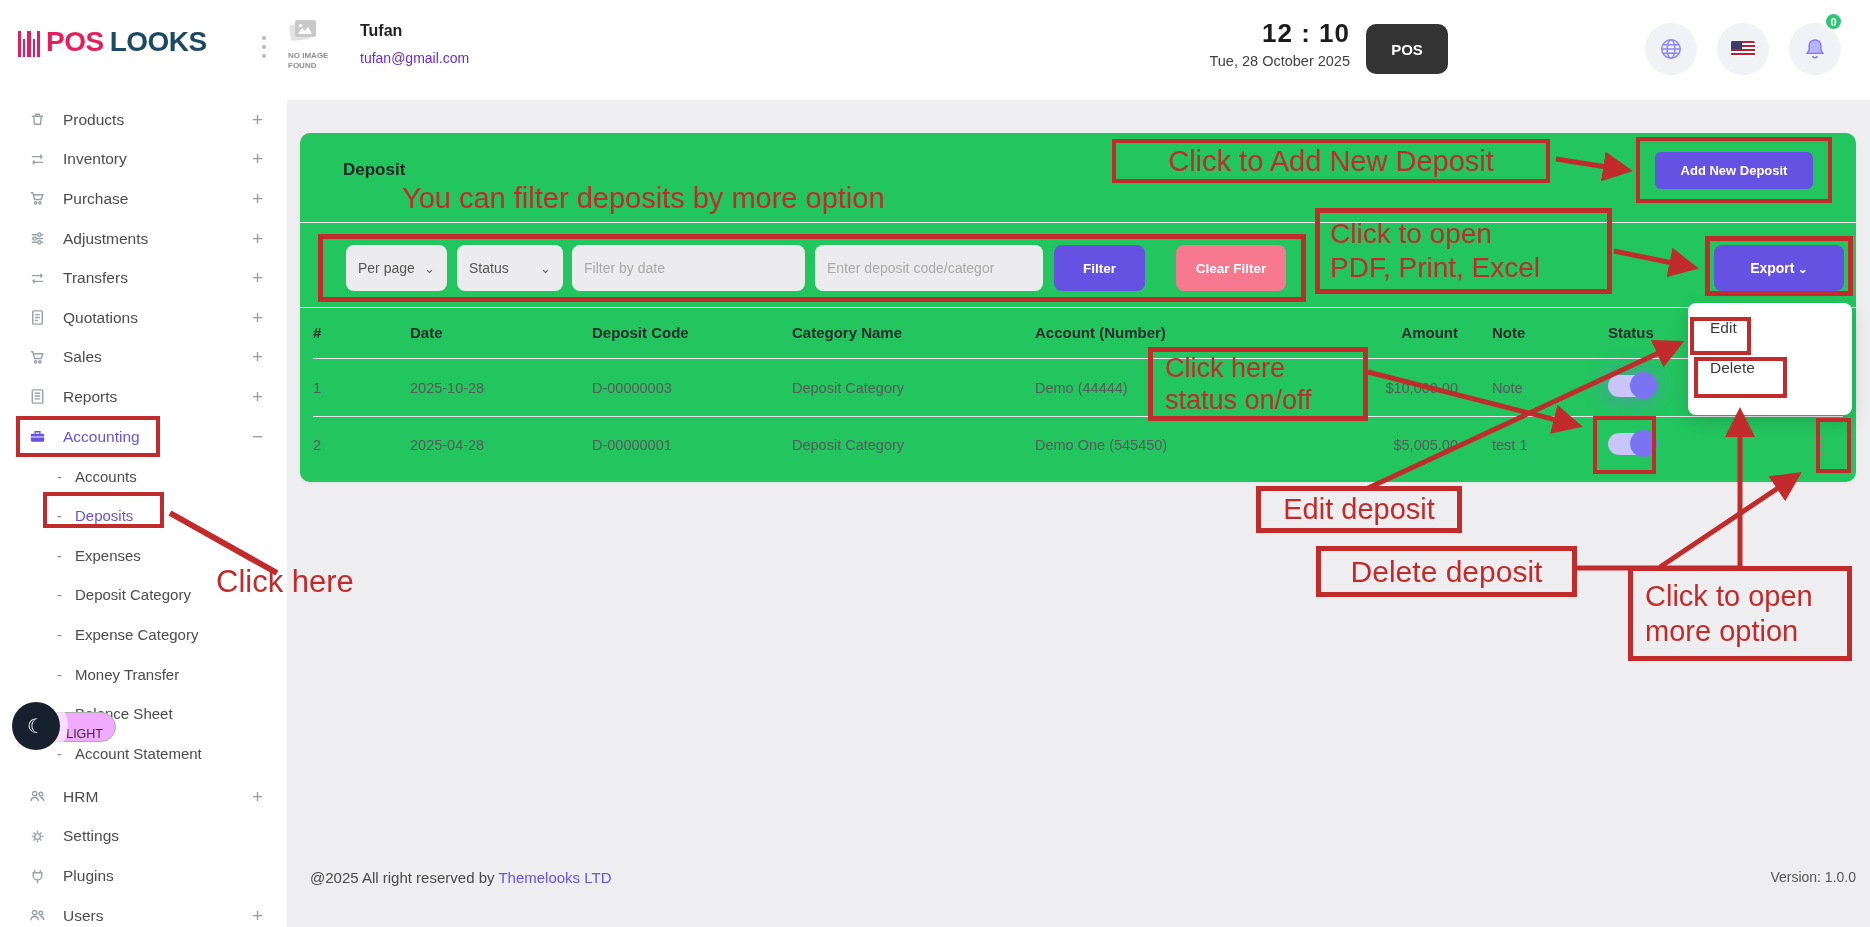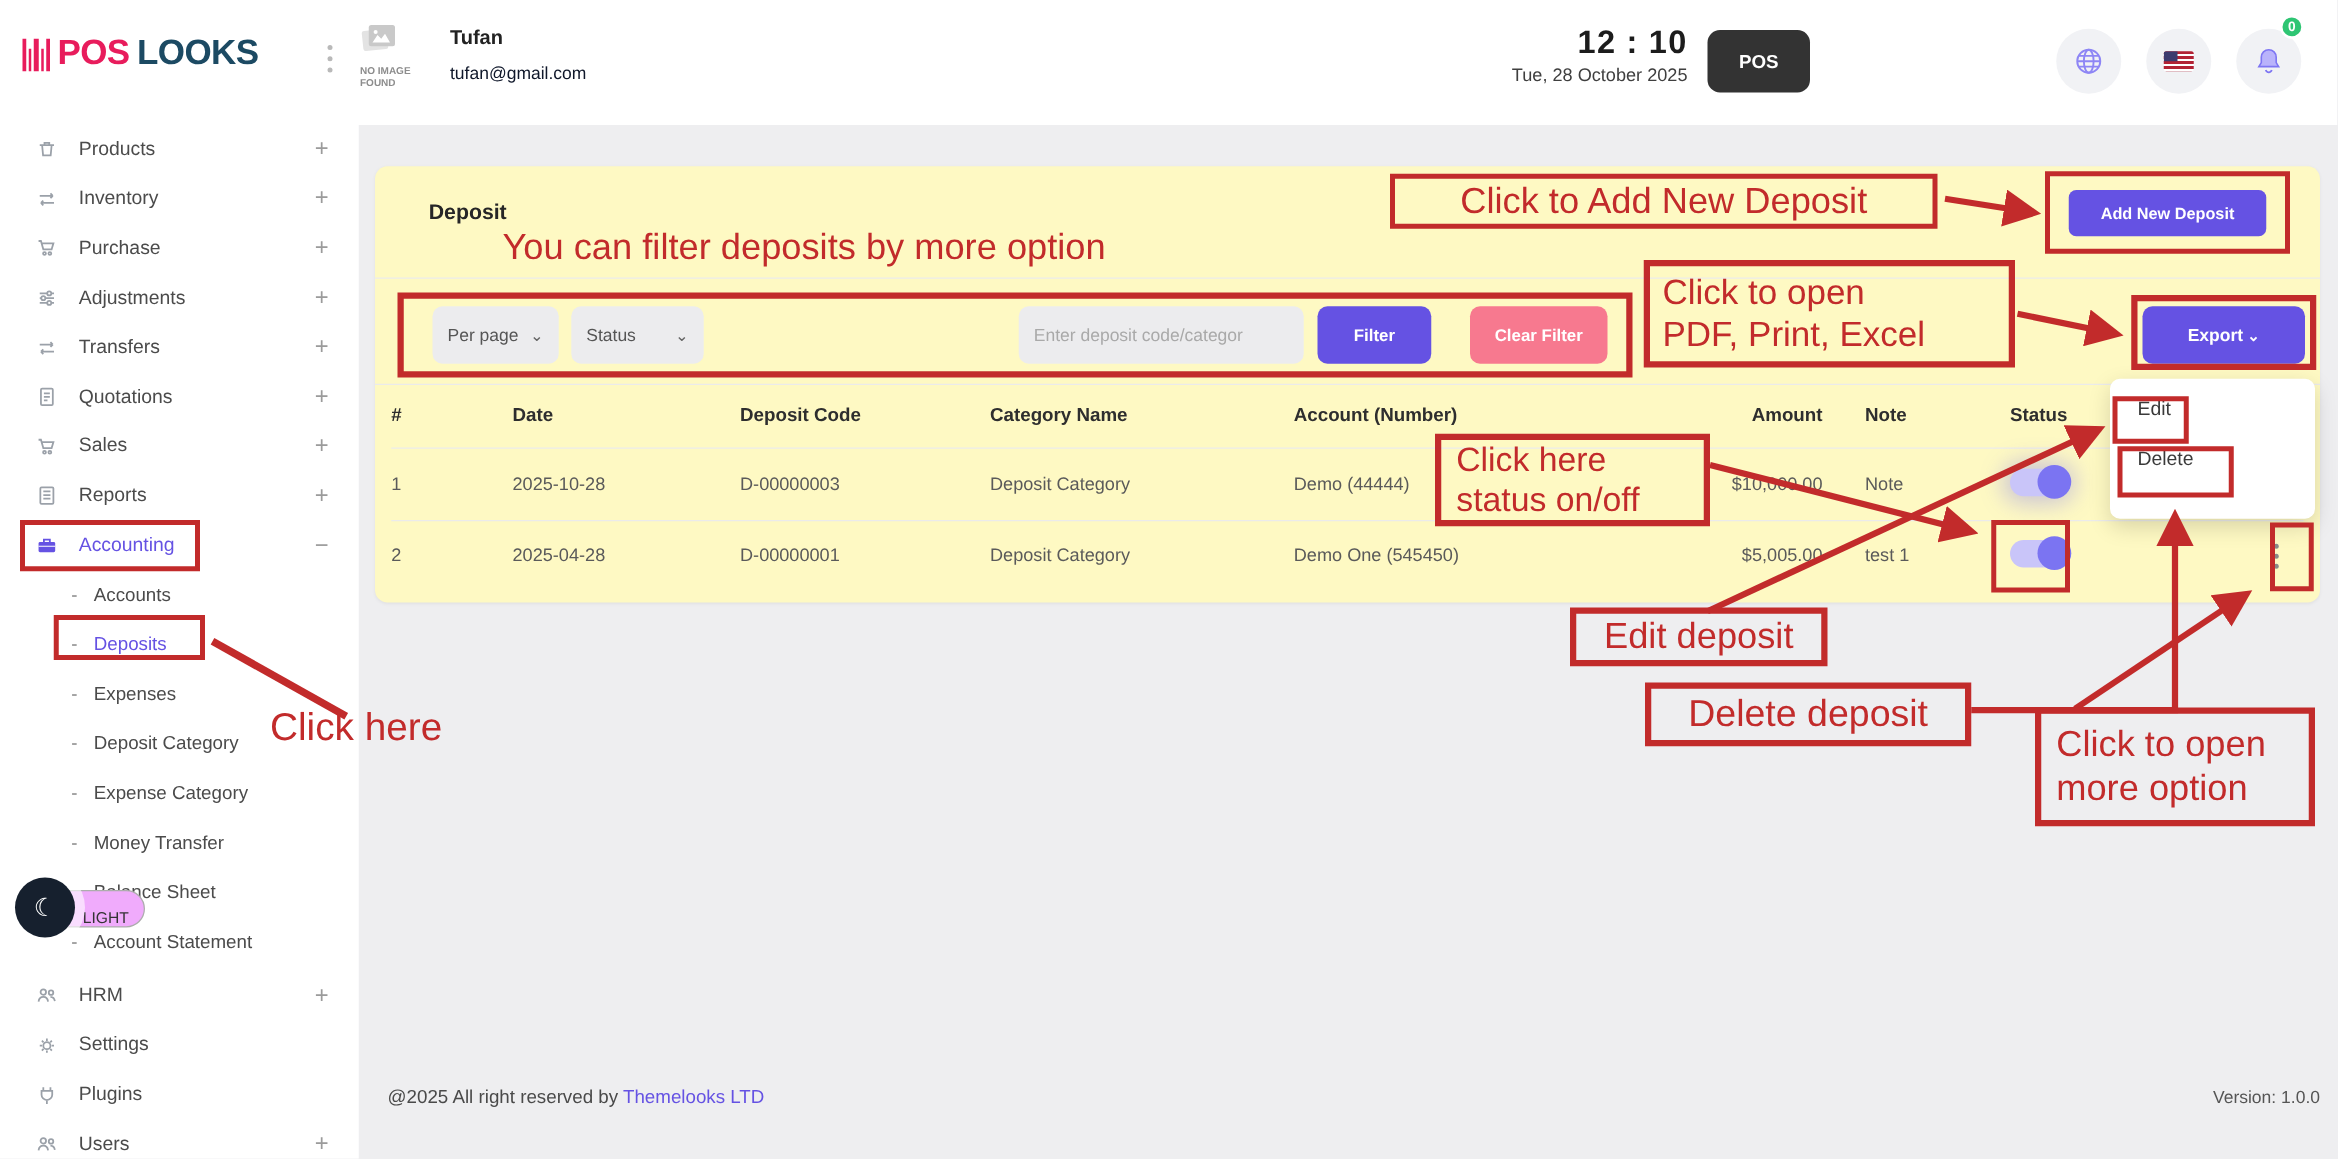--- a/index.html
+++ b/index.html
@@ -19,21 +19,21 @@
   .brand .bars i:nth-child(3){height:26px;width:4px}
   .brand .bars i:nth-child(4){height:18px;width:2px}
   .brand .bars i:nth-child(5){height:26px;width:3px}
   .brand-pos { font-size:28px; font-weight:800; color:#e81c5c; letter-spacing:-0.5px; }
   .brand-looks { font-size:28px; font-weight:800; color:#1c4a63; letter-spacing:-0.5px; }
   .hkebab { position:absolute; left:262px; top:36px; display:flex; flex-direction:column; gap:5px; }
   .hkebab i { width:4px; height:4px; border-radius:50%; background:#b9b9b9; }
   .noimg { position:absolute; left:288px; top:18px; width:56px; }
   .noimg-label { font-size:8px; font-weight:700; color:#8d8d8d; line-height:10px; margin-top:3px; }
   .uname { position:absolute; left:360px; top:22px; font-size:16px; font-weight:700; color:#222; }
-  .uemail { position:absolute; left:360px; top:50px; font-size:14px; color:#0f172a; }
+  .uemail { position:absolute; left:360px; top:50px; font-size:14px; color:#6d28d9; }
   .htime { position:absolute; left:1150px; top:18px; width:200px; text-align:right; }
   .htime .t { font-size:26px; font-weight:700; color:#1c1c1c; letter-spacing:1px; }
   .htime .d { font-size:14.5px; color:#3f3f3f; margin-top:4px; }
   .btn-pos { position:absolute; left:1366px; top:24px; width:82px; height:50px; background:#333; color:#fff;
     border:none; border-radius:10px; font-size:15px; font-weight:700; font-family:inherit; }
   .btn-cache { position:absolute; left:1460px; top:24px; width:152px; height:50px; background:#6552e3; color:#fff;
     border:none; border-radius:10px; font-size:14.5px; font-weight:700; font-family:inherit; }
   .hcirc { position:absolute; top:23px; width:52px; height:52px; border-radius:50%; background:#f1f2f5;
     display:flex; align-items:center; justify-content:center; }
   .c-globe { left:1645px; } .c-flag { left:1717px; } .c-bell { left:1789px; }
@@ -55,21 +55,21 @@
   .ssub .dash { margin-right:13px; color:#888; }
   .grp-bottom { margin-top:4px; }
   
   .theme-pill { position:absolute; left:38px; top:712px; width:78px; height:30px; background:#f0abfc; border:1.5px solid #adadad;
     border-radius:16px; display:flex; align-items:flex-end; justify-content:flex-end; padding-right:12px;
     font-size:12.5px; color:#333; z-index:21; }
   .theme-circ { position:absolute; left:12px; top:702px; width:48px; height:48px; border-radius:50%;
     background:#16202e; color:#fff; display:flex; align-items:center; justify-content:center;
     font-size:20px; z-index:22; box-shadow:0 0 0 8px rgba(255,255,255,.6); }
   
-  .card { position:absolute; left:300px; top:133px; width:1556px; height:349px; background:#fef9c3;
+  .card { position:absolute; left:300px; top:133px; width:1556px; height:349px; background:#22c55e;
     border-radius:10px; box-shadow:0 1px 3px rgba(0,0,0,.06); z-index:10; }
   .card-title { position:absolute; left:43px; top:27px; font-size:17px; font-weight:700; color:#262626; }
   .cdiv { position:absolute; left:0; right:0; height:1px; background:#ebebeb; }
   .cdiv.d1 { top:89px; } .cdiv.d2 { top:174px; }
   .fctl { position:absolute; top:112px; height:46px; border-radius:8px; background:#ececee;
     display:flex; align-items:center; font-size:14px; color:#555; padding:16px 12px; }
   .fsel { justify-content:space-between; cursor:pointer; }
   .fsel::after { content:"⌄"; color:#666; font-size:13px; margin-left:6px; }
   .finput { border:none; outline:none; font-family:inherit; }
   .finput::placeholder { color:#a9a9a9; }
@@ -352,20 +352,21 @@
 <section class="card">
   <div class="card-title">Deposit</div>
   <div class="cdiv d1"></div>
 
   <div class="fctl fsel f-per">
       <span>Per page</span>
     </div>
   <div class="fctl fsel f-status">
       <span>Status</span>
     </div>
+  <input class="fctl finput f-date" placeholder="Filter by date" style="">
   <input class="fctl finput f-code" placeholder="Enter deposit code/categor" style="">
   <button class="fbtn b-filter">Filter</button>
   <button class="fbtn b-clear">Clear Filter</button>
   <button class="fbtn b-export"><span>Export</span><span class="chev"></span></button>
 
   <div class="cdiv d2"></div>
 
   <div class="tbl">
     <div class="trow thead">
       <div>#</div>

